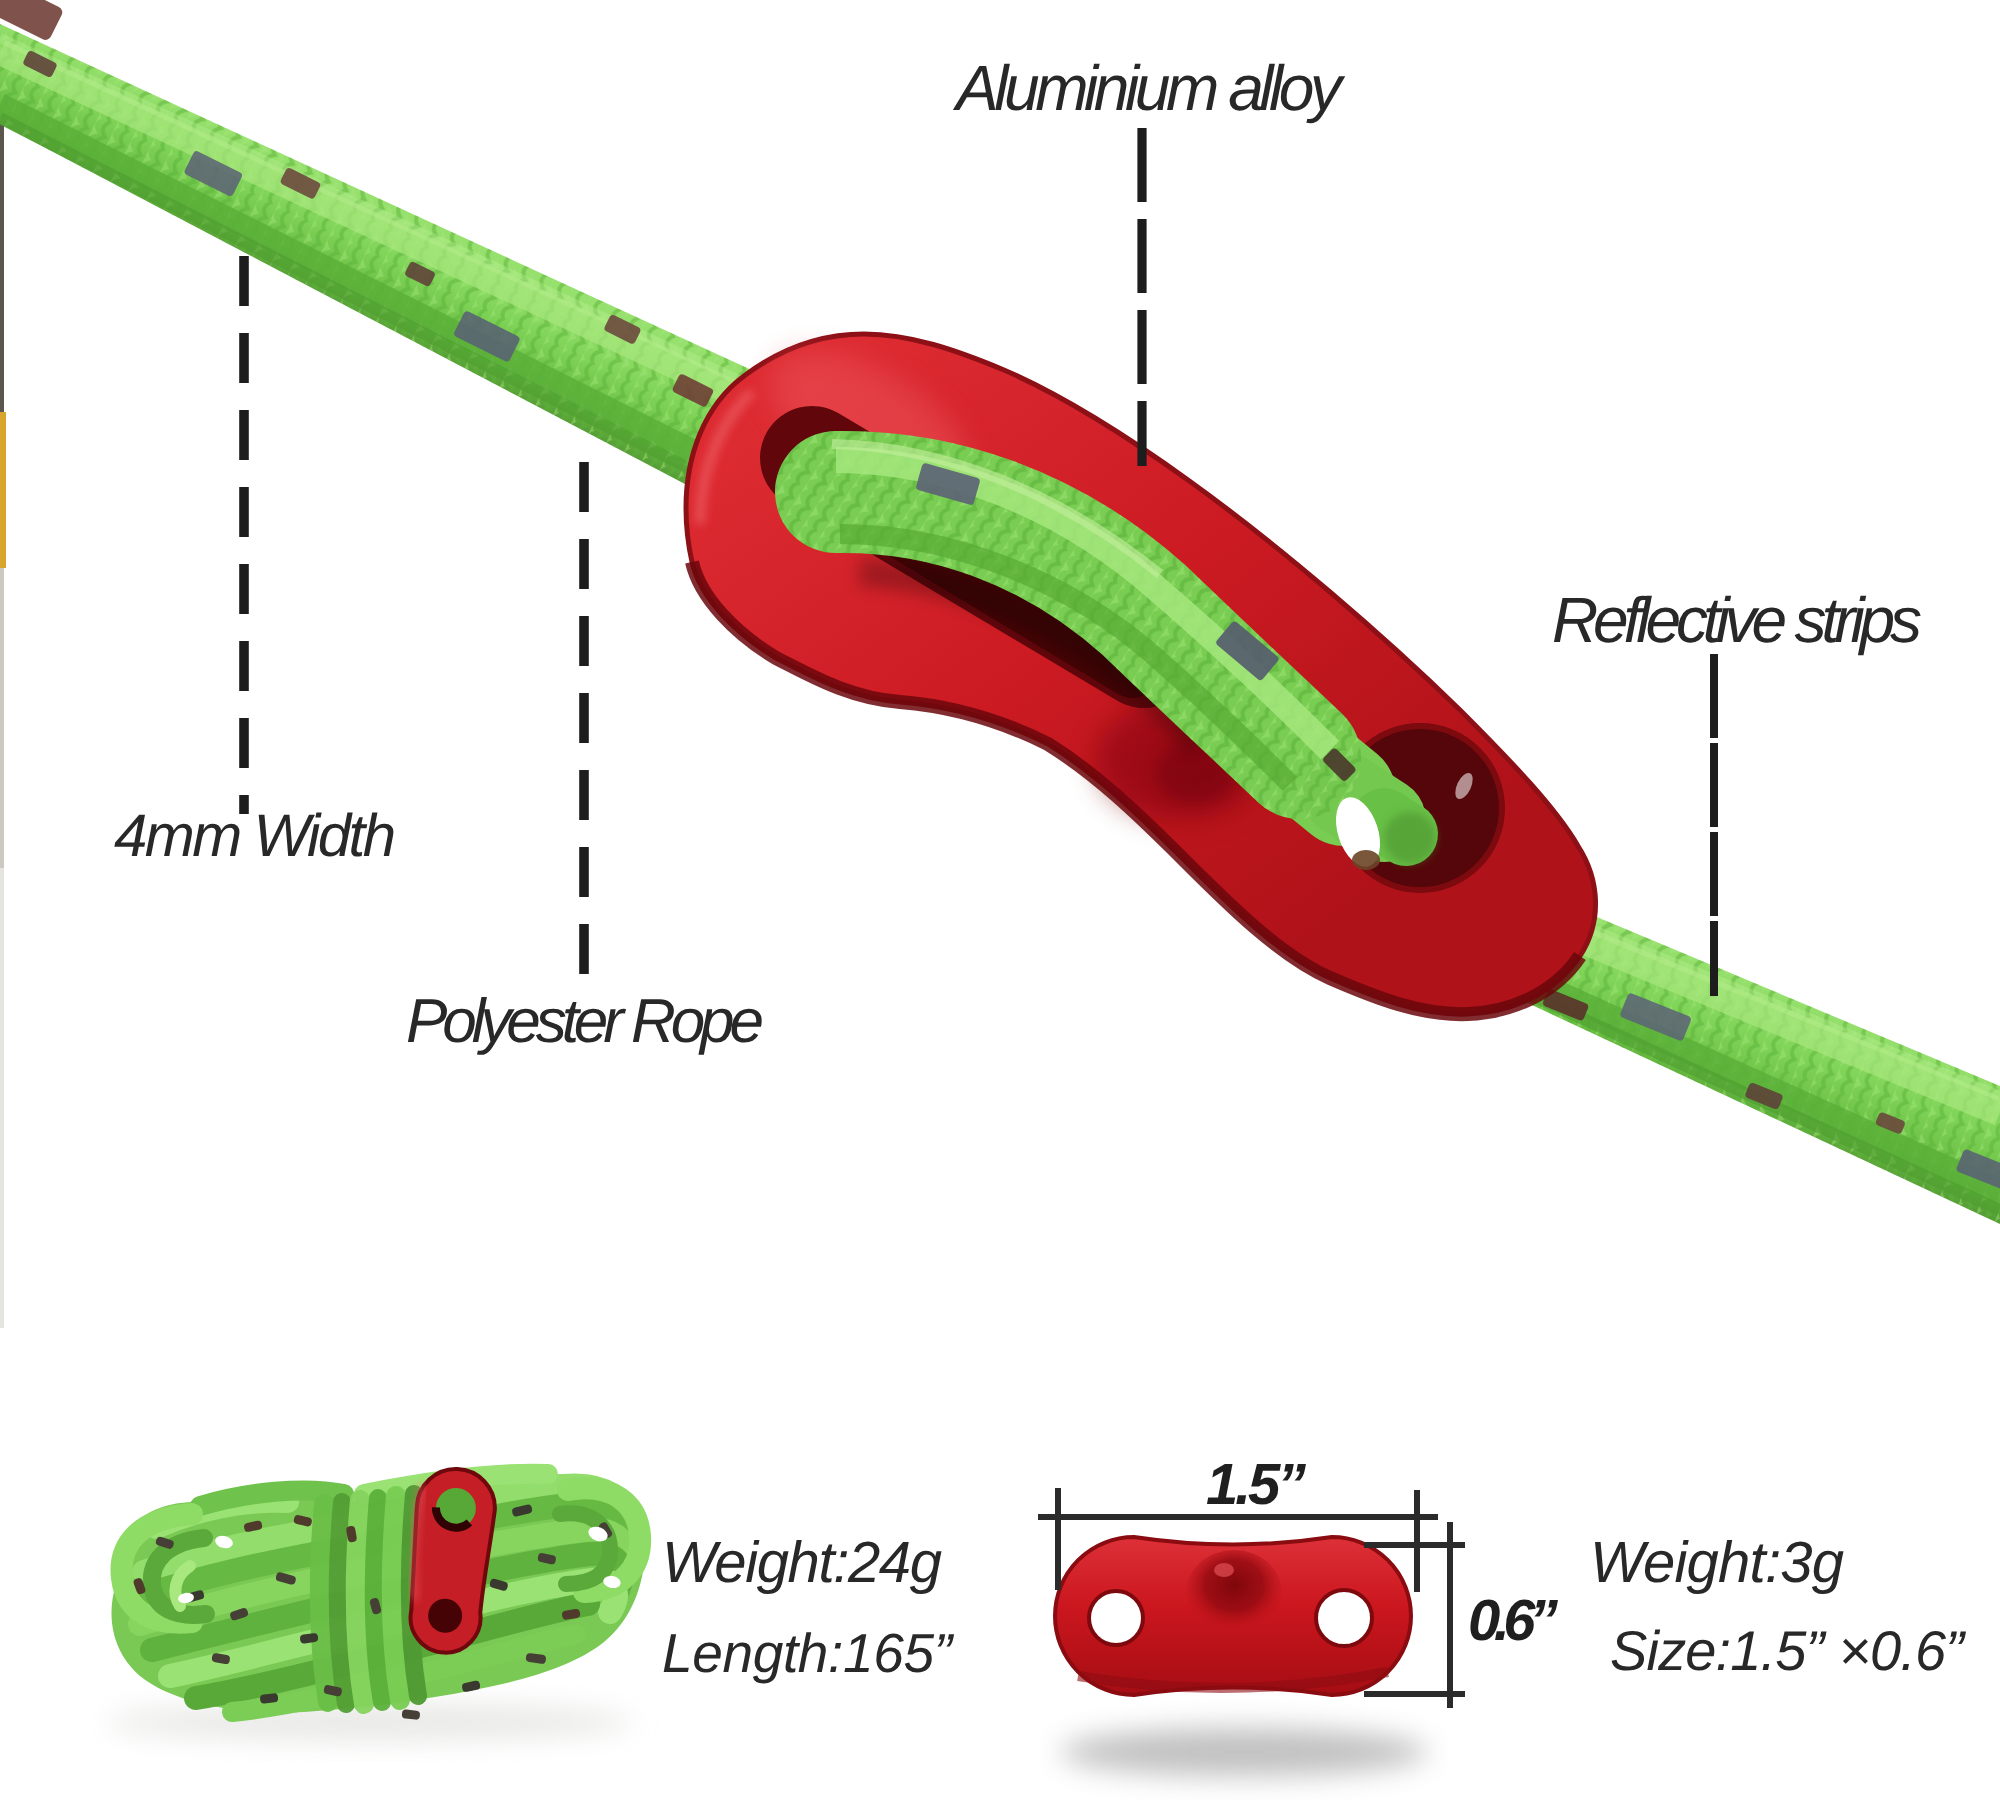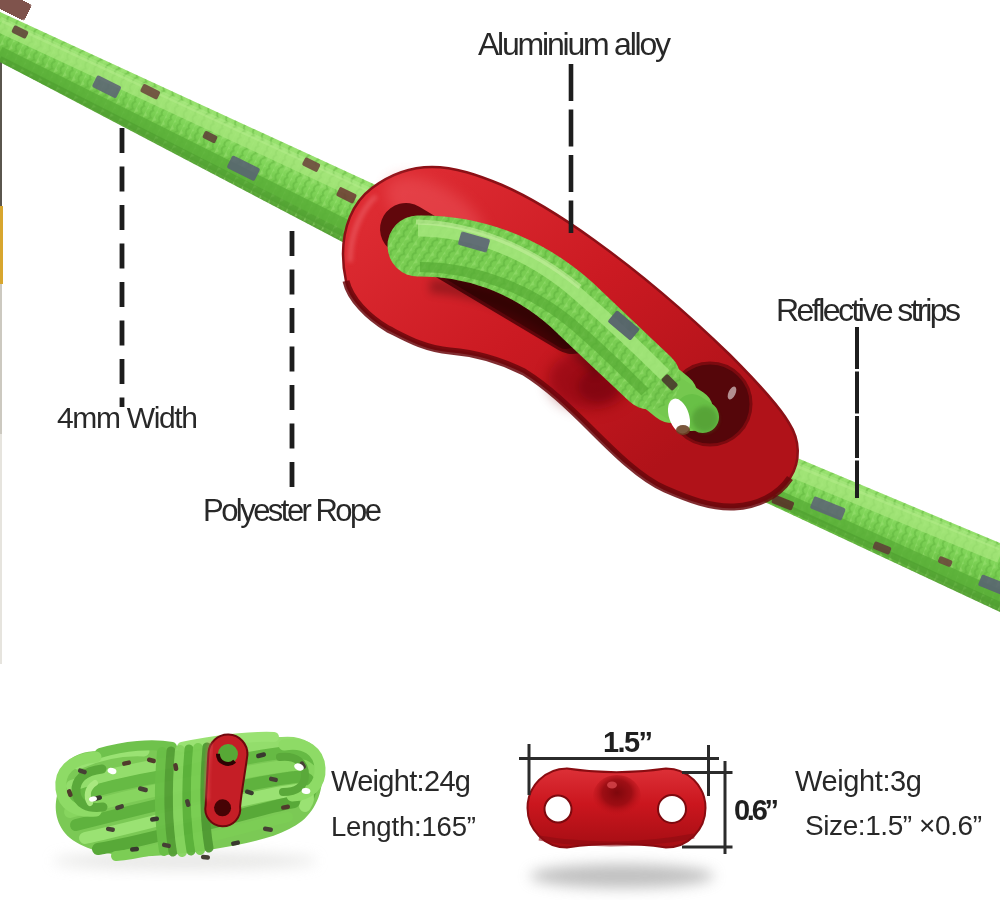--- a/index.html
+++ b/index.html
@@ -1,17 +1,17 @@
 <!DOCTYPE html>
 <html><head>
 <meta charset="utf-8">
 <style>
   html,body{margin:0;padding:0;background:#ffffff;}
   #stage{position:relative;width:1000px;height:900px;overflow:hidden;background:#ffffff;
-         font-family:"Liberation Sans", sans-serif;}
+         font-family:"Liberation Sans", sans-serif;font-style:italic;}
   svg{position:absolute;left:0;top:0;}
 </style>
 </head>
 <body>
 <div id="stage">
 <svg width="1000" height="900" viewBox="0 0 1000 900">
 <defs>
   <linearGradient id="gropeL" gradientUnits="userSpaceOnUse" x1="204" y1="111" x2="180" y2="158">
     <stop offset="0" stop-color="#96e06d"></stop>
     <stop offset="0.4" stop-color="#7fd458"></stop>

